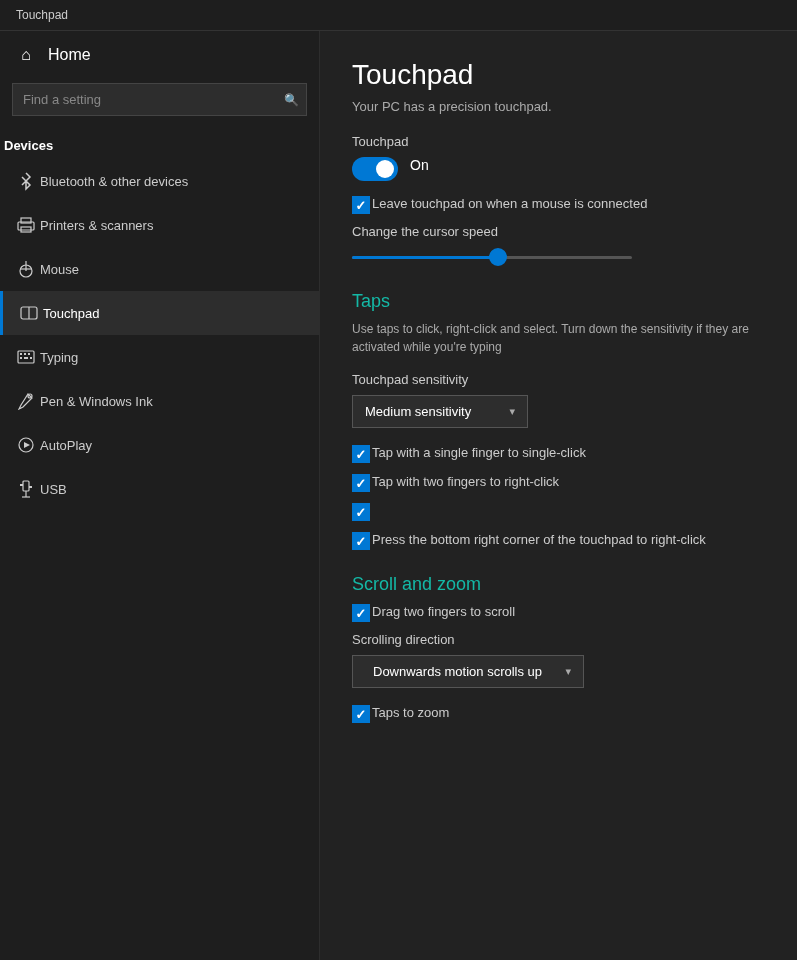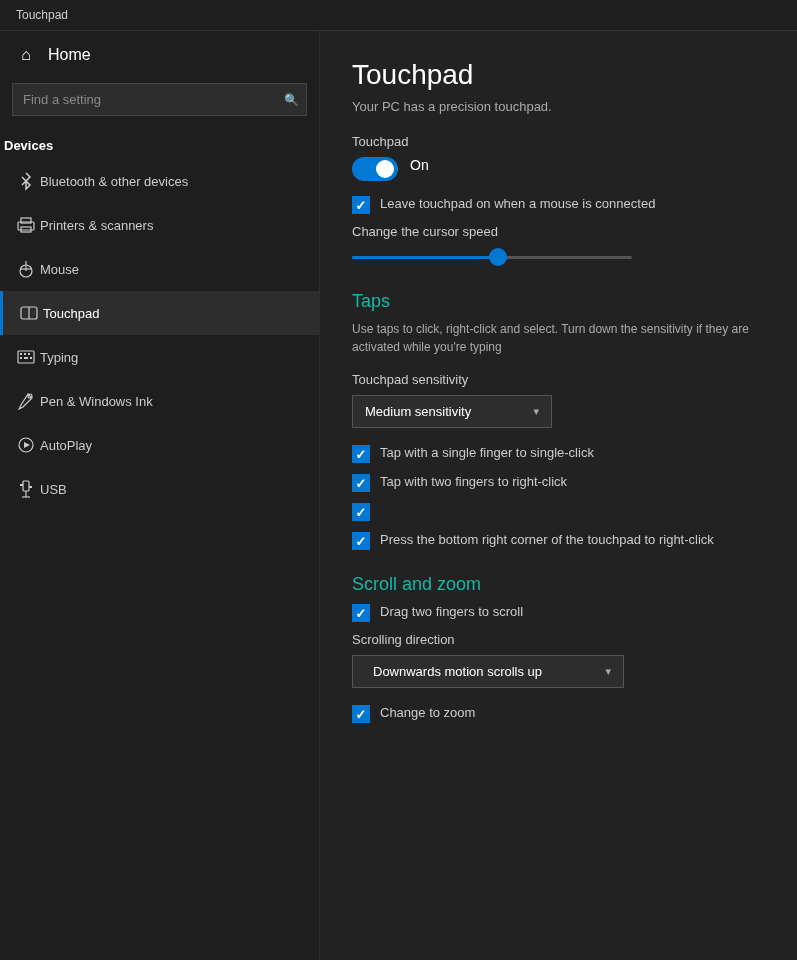--- a/index.html
+++ b/index.html
@@ -168,21 +168,21 @@
 
     .toggle-label {
       font-size: 14px;
       color: #ffffff;
     }
 
     
     .checkbox-row {
       display: flex;
       align-items: center;
-      gap: 10px;
+      gap: 2px;
       margin-bottom: 10px;
     }
 
     .checkbox {
       width: 18px;
       height: 18px;
       background: #0078d4;
       border: none;
       display: flex;
       align-items: center;
@@ -271,25 +271,25 @@
       display: flex;
       align-items: center;
       justify-content: space-between;
       background: #2d2d2d;
       border: 1px solid #555;
       padding: 8px 12px;
       cursor: pointer;
       color: #ffffff;
       font-size: 13px;
       margin-bottom: 16px;
-      width: 200px;
+      width: 176px;
     }
 
     .dropdown-wide {
-      width: 272px;
+      width: 232px;
       padding-left: 20px;
     }
 
     .dropdown-arrow {
       font-size: 11px;
       color: #aaa;
     }
   </style>
 </head>
 <body>
@@ -468,17 +468,17 @@
     </div>
 
     <div class="dropdown-label" style="margin-top:10px;">Scrolling direction</div>
     <div class="dropdown dropdown-wide">
       <span>Downwards motion scrolls up</span>
       <span class="dropdown-arrow">▾</span>
     </div>
 
     <div class="checkbox-row">
       <div class="checkbox"></div>
-      <span class="checkbox-label">Change to zoom</span>
+      <span class="checkbox-label">Taps to zoom</span>
     </div>
 
   </div>
 </div>
 
 </body></html>

